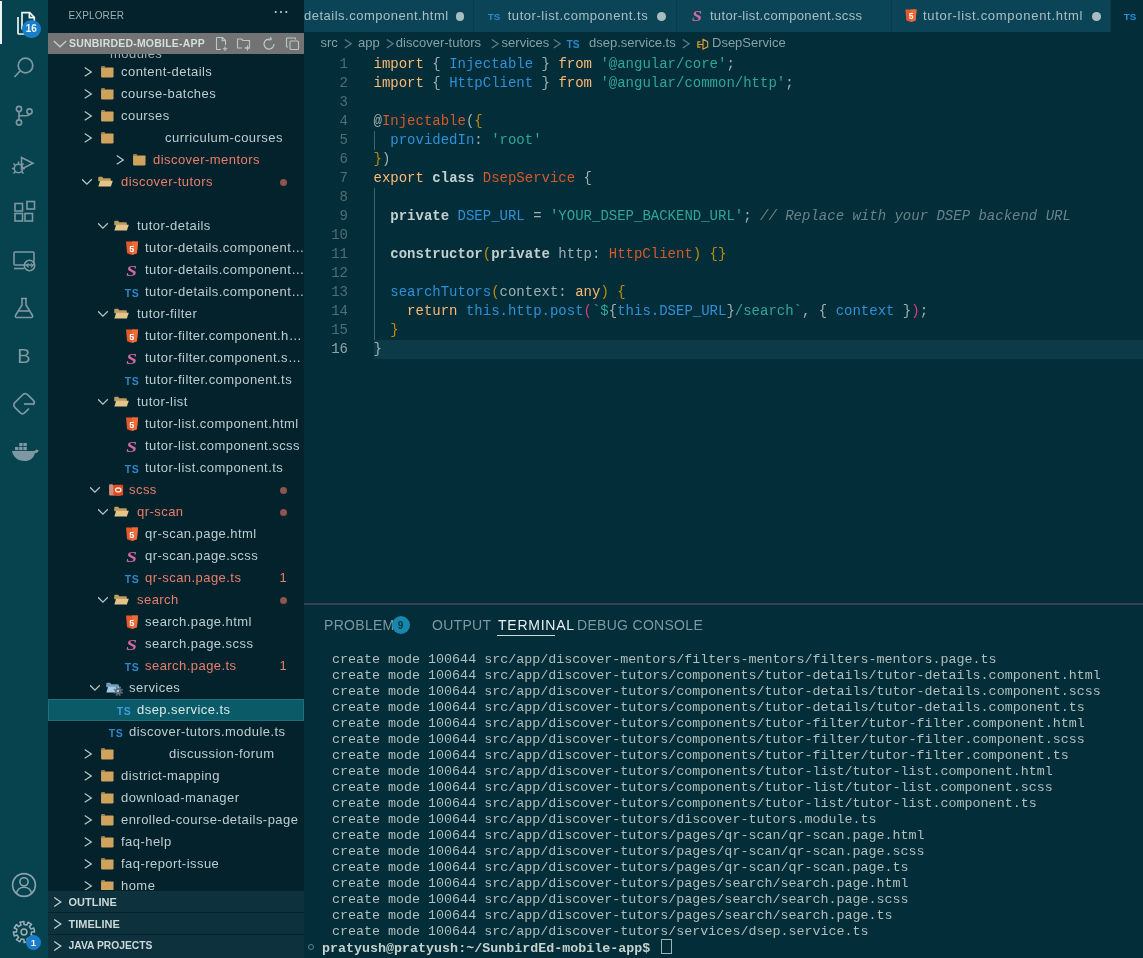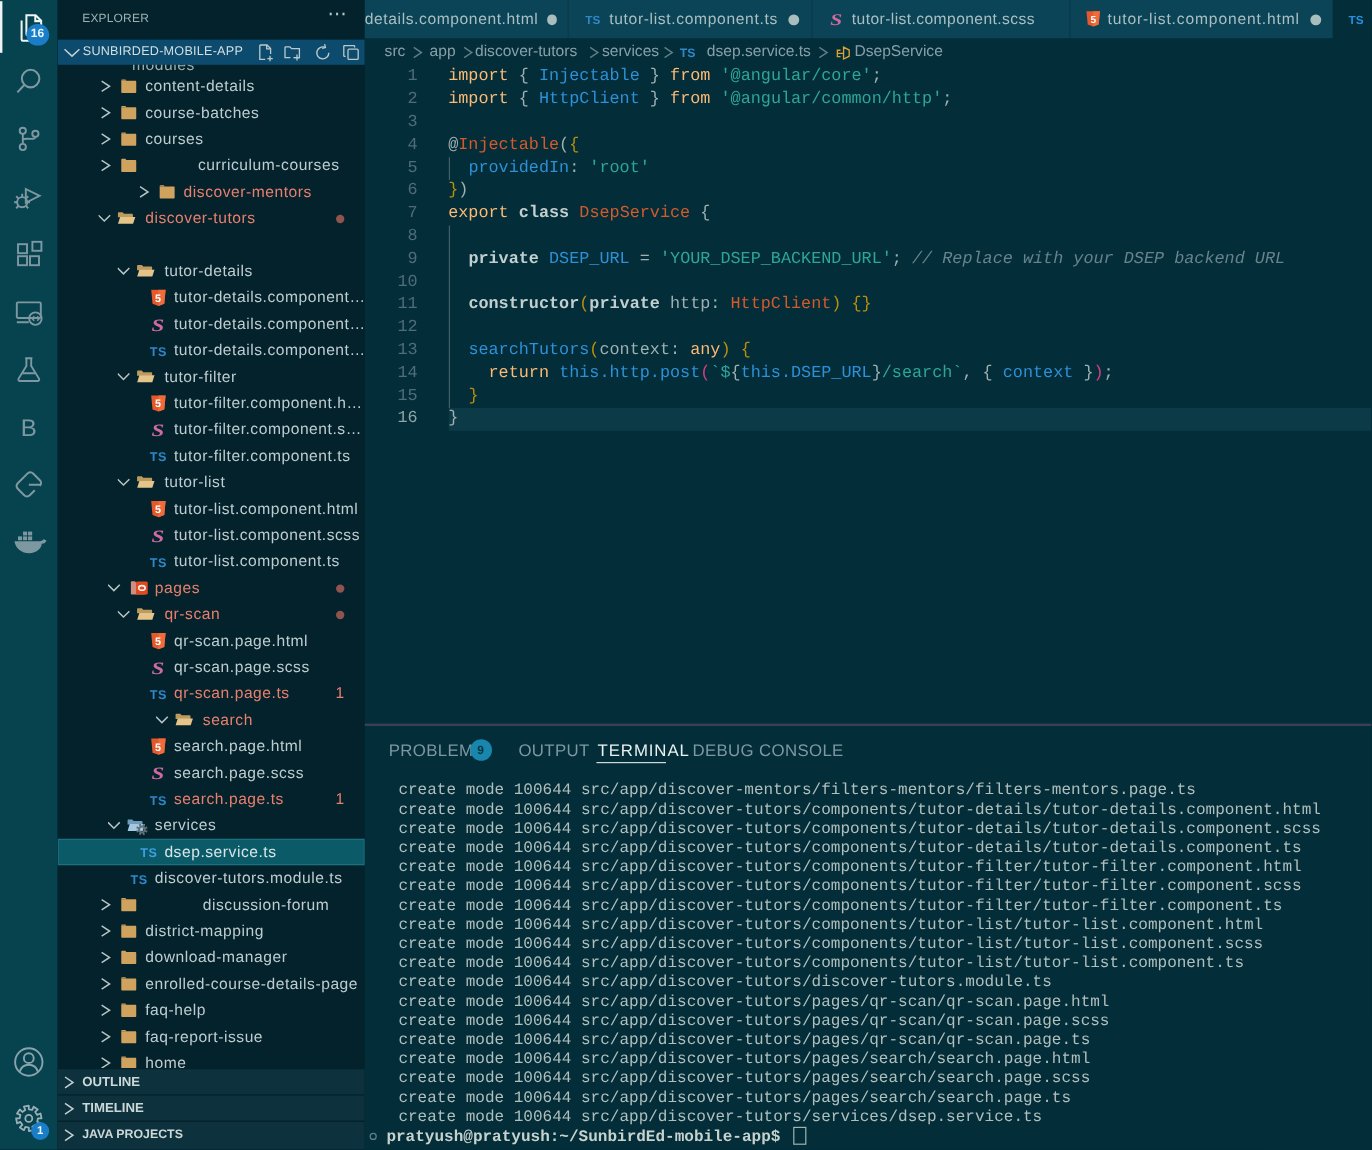--- a/index.html
+++ b/index.html
@@ -6,21 +6,21 @@
 html,body { width:1143px; height:958px; overflow:hidden; background:#032d39; }
 body { position:relative; font-family:"Liberation Sans", sans-serif; }
 .abs { position:absolute; }
 #actbar { position:absolute; left:0; top:0; width:48px; height:958px; background:#07424f; }
 .aicon { position:absolute; left:0; width:48px; height:48px; display:flex; align-items:center; justify-content:center; }
 .badge { position:absolute; background:#1a7dc8; color:#eaf4fa; border-radius:50%; font-weight:bold; display:flex; align-items:center; justify-content:center; }
 #actind { left:0; top:1px; width:2px; height:43px; background:#eef4f4; z-index:5; }
 #sidebar { position:absolute; left:48px; top:0; width:256px; height:958px; background:#03222c; overflow:hidden; }
 #sbtitle { left:20.5px; top:9.5px; font-size:10px; color:#9fb1b1; letter-spacing:0.15px; }
 #sbdots { left:225px; top:2px; font-size:16px; color:#b6c6c6; letter-spacing:1px; }
-#sechdr { left:0; top:33px; width:256px; height:21px; background:#0c4a6e; color:#d3dede; font-size:11px; font-weight:normal; line-height:21px; }
+#sechdr { left:0; top:33px; width:256px; height:21px; background:#737373; color:#d3dede; font-size:11px; font-weight:bold; line-height:21px; }
 #sechdr .chev { position:absolute; left:4px; top:0px; }
 #sechdr .lbl { position:absolute; left:21px; top:0; letter-spacing:0.2px; font-size:10.5px; }
 .hico { position:absolute; top:3px; width:16px; height:16px; }
 .row { position:absolute; left:0; width:256px; height:22px; font-size:13px; letter-spacing:0.45px; color:#bfcccf; line-height:22px; white-space:nowrap; }
 .row .tw { position:absolute; top:0; }
 .row .chv { position:absolute; top:3px; width:16px; height:16px; }
 .ficon { position:absolute; top:3.5px; width:16px; height:15px; }
 .red { color:#e97f6d; }
 .dot { position:absolute; left:232px; top:7.5px; width:7px; height:7px; border-radius:50%; background:#8f544e; }
 .one { position:absolute; left:231.5px; top:0; color:#e97f6d; font-size:13px; }
@@ -358,21 +358,21 @@
     </div>
 <div class="row" style="top:479px;">
       <span class="chv" style="left:42.3px"><svg width="16" height="16" viewBox="0 0 16 16">
           <path d="M-2.6 5.3 L2.3 10.2 L7.2 5.3" stroke="#b9c5c5" stroke-width="1.25" fill="none" transform="translate(2.6,0)"></path>
         </svg></span>
       <svg class="ficon" style="left:60px;top:3px;" width="16" height="16" viewBox="0 0 16 16">
         <path d="M0.6 3.4 C0.6 2.9 1.0 2.5 1.5 2.5 L4.4 2.5 L5.0 3.6 L0.6 3.6 Z M0.6 3.6 L12.6 3.6 C13.1 3.6 13.5 4.0 13.5 4.5 L13.5 13.4 C13.5 13.9 13.1 14.3 12.6 14.3 L1.5 14.3 C1.0 14.3 0.6 13.9 0.6 13.4 Z" fill="#cf8e7e"></path>
         <rect x="5.2" y="2.8" width="10.4" height="11.6" rx="1.3" fill="#e2491f"></rect>
         <ellipse cx="10.4" cy="8.5" rx="2.9" ry="2.1" fill="none" stroke="#f7f1ee" stroke-width="1.4"></ellipse>
       </svg>
-      <span class="tw red" style="left:81px;">pages</span>
+      <span class="tw red" style="left:81px;">scss</span>
       <span class="dot"></span>
     </div>
 <div class="row" style="top:501px;">
       <span class="chv" style="left:50.3px"><svg width="16" height="16" viewBox="0 0 16 16">
           <path d="M-2.6 5.3 L2.3 10.2 L7.2 5.3" stroke="#b9c5c5" stroke-width="1.25" fill="none" transform="translate(2.6,0)"></path>
         </svg></span>
       <svg class="ficon" style="left:66px;top:3px;" width="17" height="16" viewBox="0 0 17 16">
         <path d="M0.2 3.9 C0.2 3.4 0.6 3.0 1.2 3.0 L4.4 3.0 L5.7 4.4 L12.6 4.4 C13.2 4.4 13.6 4.8 13.6 5.4 L13.6 7.6 L0.2 7.6 Z" fill="#bd9a5e"></path>
         <path d="M6.2 7.2 L15.7 7.2 L13.75 13.3 L0.3 13.3 L2.25 7.2 Z" fill="#e4c488"></path>
       </svg>
@@ -393,21 +393,21 @@
       </svg>
       <span class="tw" style="left:97px;">qr-scan.page.scss</span>
     </div>
 <div class="row" style="top:567px;">
       <svg class="ficon" style="left:76px" width="15" height="15" viewBox="0 0 15 15">
         <text x="7.5" y="11.5" font-size="10.5" font-weight="bold" fill="#3087c8" text-anchor="middle" font-family="Liberation Sans">TS</text>
       </svg>
       <span class="tw red" style="left:97px;">qr-scan.page.ts</span>
       <span class="one">1</span>
     </div>
-<div class="row" style="top:589px;margin-left:32px;">
+<div class="row" style="top:589px;">
       <span class="chv" style="left:50.3px"><svg width="16" height="16" viewBox="0 0 16 16">
           <path d="M-2.6 5.3 L2.3 10.2 L7.2 5.3" stroke="#b9c5c5" stroke-width="1.25" fill="none" transform="translate(2.6,0)"></path>
         </svg></span>
       <svg class="ficon" style="left:66px;top:3px;" width="17" height="16" viewBox="0 0 17 16">
         <path d="M0.2 3.9 C0.2 3.4 0.6 3.0 1.2 3.0 L4.4 3.0 L5.7 4.4 L12.6 4.4 C13.2 4.4 13.6 4.8 13.6 5.4 L13.6 7.6 L0.2 7.6 Z" fill="#bd9a5e"></path>
         <path d="M6.2 7.2 L15.7 7.2 L13.75 13.3 L0.3 13.3 L2.25 7.2 Z" fill="#e4c488"></path>
       </svg>
       <span class="tw red" style="left:89px;">search</span>
       <span class="dot"></span>
     </div>

